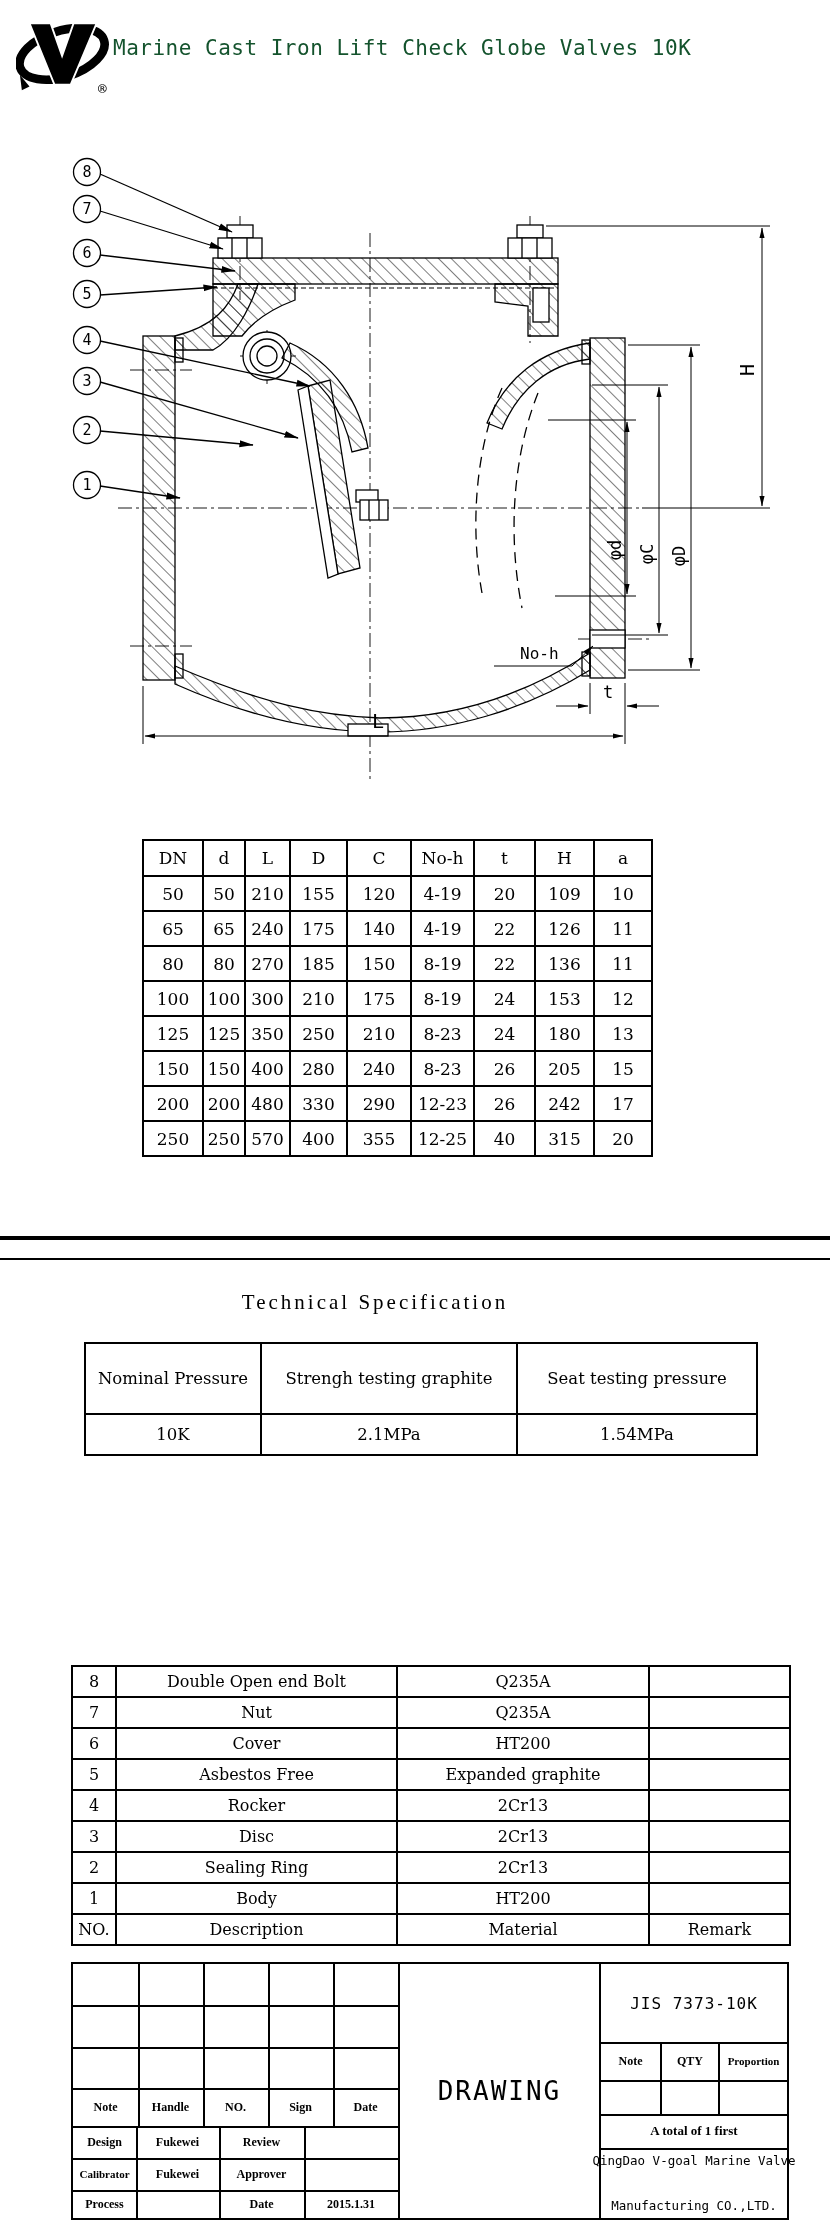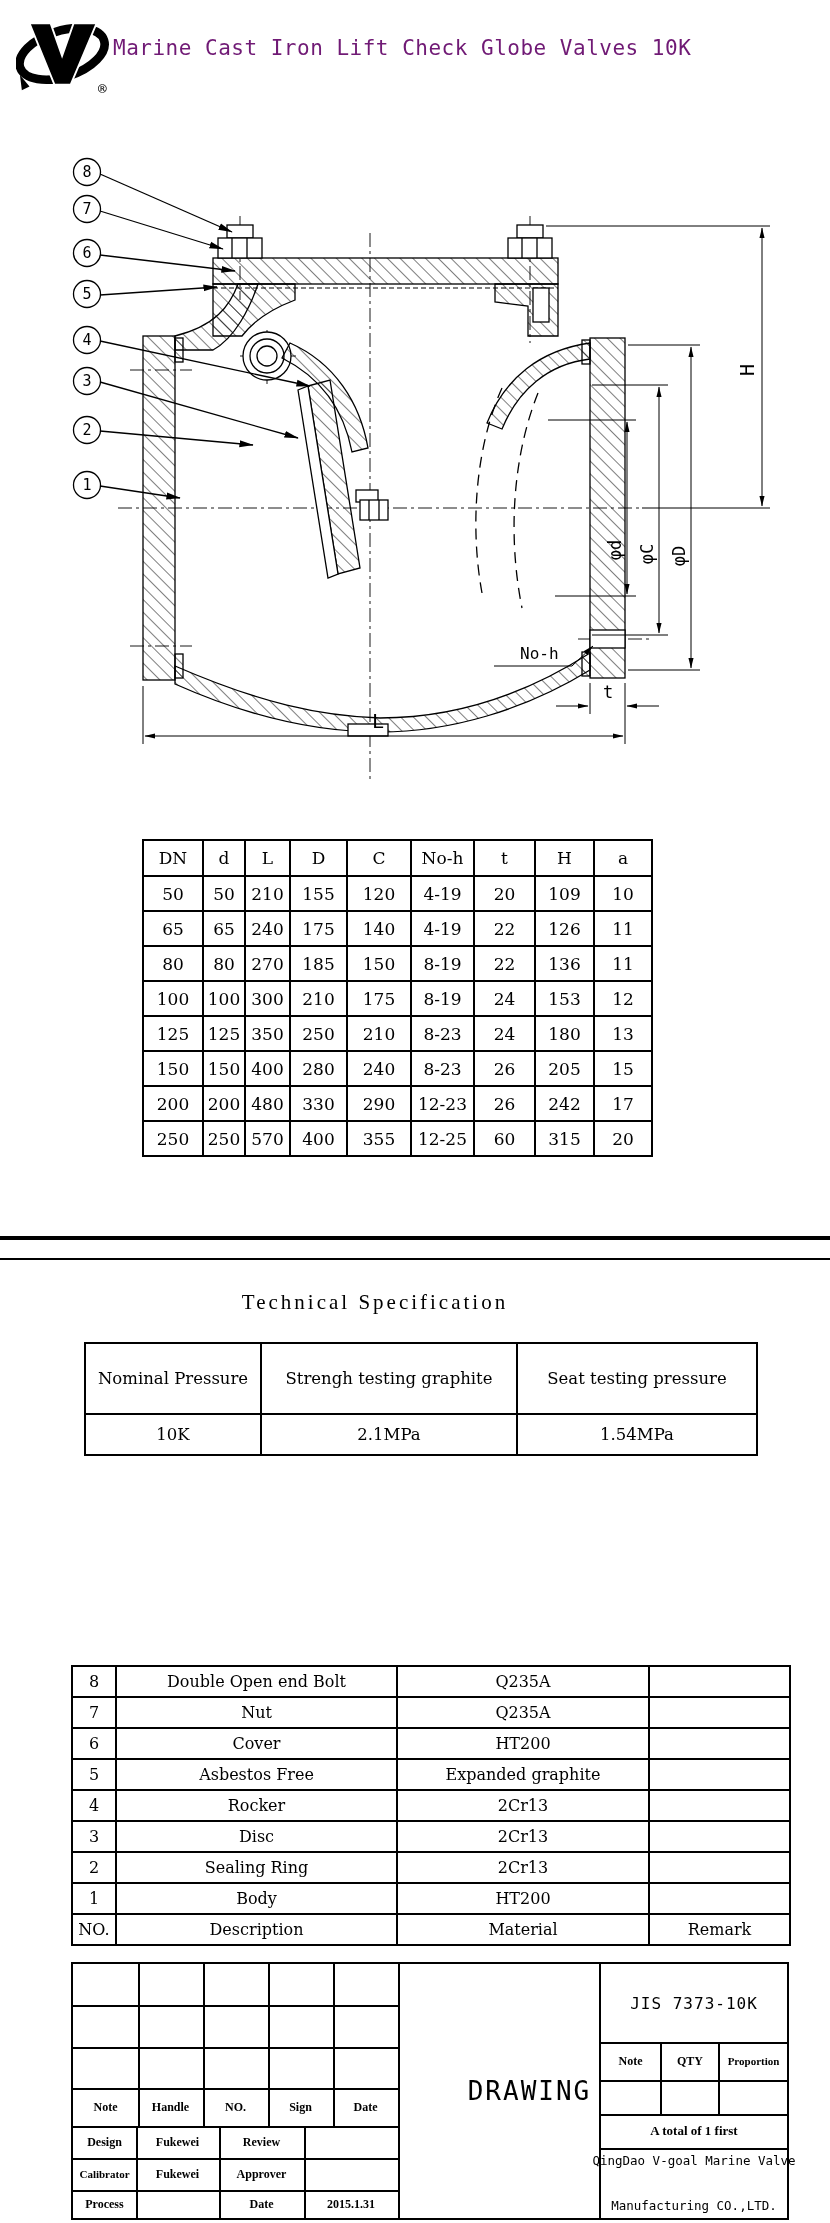--- a/index.html
+++ b/index.html
@@ -2,21 +2,21 @@
 <html><head>
 <meta charset="utf-8">
 <style>
   html,body{margin:0;padding:0;background:#fff;}
   .page{position:relative;width:830px;height:2223px;background:#ffffff;color:#000;
         font-family:"DejaVu Serif",serif;overflow:hidden;}
   .abs{position:absolute;}
   
   .title-text{position:absolute;left:113px;top:36px;width:700px;
     font-family:"DejaVu Sans Mono",monospace;font-size:21px;letter-spacing:0.5px;
-    color:#701a75;white-space:nowrap;}
+    color:#14532d;white-space:nowrap;}
   
   table{border-collapse:collapse;table-layout:fixed;background:#fff;}
   td,th{border:2px solid #000;text-align:center;vertical-align:middle;
         font-weight:normal;padding:0;overflow:hidden;white-space:nowrap;}
   .dimtab{position:absolute;left:142px;top:839px;font-size:17px;border-radius:30px;}
   .dimtab th{height:34px;}
   .dimtab td{height:33px;}
   .divider-thick{position:absolute;left:0;top:1236px;width:830px;height:4px;background:#000;}
   .divider-thin{position:absolute;left:0;top:1258px;width:830px;height:2px;background:#000;}
   .spec-title{position:absolute;left:8px;top:1290px;width:734px;text-align:center;
@@ -26,21 +26,21 @@
   .spectab td{height:39px;}
   .partstab{position:absolute;left:71px;top:1665px;font-size:16px;}
   .partstab td{height:29px;}
   
   .tblock{position:absolute;left:71px;top:1962px;width:714px;height:254px;
     border:2px solid #000;background:#fff;}
   .ln{position:absolute;background:#000;}
   .cell{position:absolute;display:flex;align-items:center;justify-content:center;
     font-family:Liberation Serif, serif;font-weight:bold;font-size:12px;white-space:nowrap;}
   .cadfont{font-family:"DejaVu Sans Mono",monospace;font-weight:normal;}
-  .drawing-label{font-size:26px;letter-spacing:2px;padding-left:30px;}
+  .drawing-label{font-size:26px;letter-spacing:2px;}
   .company{flex-direction:column;line-height:17px;font-size:12.5px;gap:28px;}
   svg text{font-family:"DejaVu Sans Mono",monospace;fill:#000;}
 </style>
 </head>
 <body>
 
 <div class="page">
 
   <svg class="abs" style="left:16px;top:6px" width="96" height="92" viewBox="0 0 100 96">
     <ellipse cx="48" cy="50" rx="46" ry="24" transform="rotate(-18 48 50)" fill="none" stroke="#000" stroke-width="9"></ellipse>
@@ -295,21 +295,21 @@
           <td>242</td>
           <td>17</td>
         </tr>
         <tr>
           <td>250</td>
           <td>250</td>
           <td>570</td>
           <td>400</td>
           <td>355</td>
           <td>12-25</td>
-          <td>60</td>
+          <td>40</td>
           <td>315</td>
           <td>20</td>
         </tr>
       </tbody>
   </table>
 
   <div class="divider-thick"></div>
   <div class="divider-thin"></div>
   <div class="spec-title">Technical Specification</div>
 

